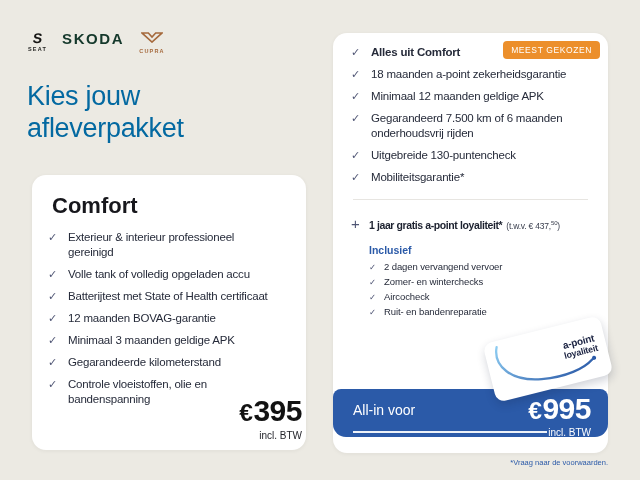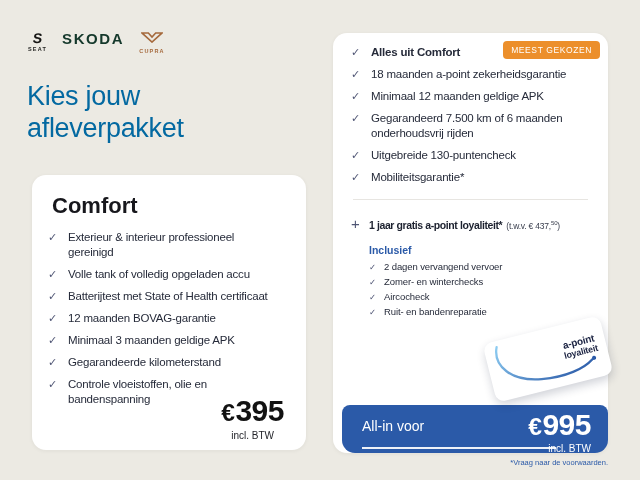--- a/index.html
+++ b/index.html
@@ -33,21 +33,21 @@
   .check-list li { display:flex; align-items:flex-start; margin-bottom:7px; }
   .check-list .check { flex:0 0 20px; color:#4F5574; font-size:11px; line-height:15px; }
   .check-list .li-text { font-size:11.5px; line-height:15px; letter-spacing:-0.2px;
                          color:#262B3A; font-weight:500; }
   .li-bold .li-text { font-weight:700; }
 
   
   .comfort-card { left:32px; top:175px; width:274px; height:275px; }
   .comfort-card h2 { margin:18px 8px 0 20px; }
   .comfort-card .check-list { margin:11px 14px 0 16px; max-width:232px; }
-  .price-block { position:absolute; right:22px; bottom:9px; text-align:center; }
+  .price-block { position:absolute; right:4px; bottom:9px; text-align:right; }
   .price { font-size:30px; line-height:30px; font-weight:700; color:#121212; letter-spacing:-0.5px; }
   .price .euro { font-size:0.82em; font-weight:600; margin-right:1px; }
   .price-note { font-size:10px; color:#23242A; margin-top:2px; font-weight:500; }
 
   
   .zeker-card { left:333px; top:33px; width:275px; height:420px; }
   .zeker-card h2 { margin:24px 0 0 20px; }
   .zeker-card .check-list { margin:12px 10px 0 18px; max-width:240px; }
   .badge { position:absolute; top:8px; right:8px; background:#EC8F2B; color:#fff;
            font-size:8.5px; font-weight:400; letter-spacing:0.6px; padding:4px 8px;
@@ -69,22 +69,22 @@
   
   .loyalty-card { position:absolute; left:155px; top:296px; width:120px; height:60px;
                   background:#fff; border-radius:9px; transform:rotate(-14deg);
                   box-shadow:0 4px 10px rgba(20,30,60,0.20); z-index:3; }
   .loyalty-card svg { position:absolute; inset:0; }
   .lc-text { position:absolute; right:9px; top:15px; text-align:center; color:#1B2342; }
   .lc-line1 { font-size:10px; font-weight:700; letter-spacing:-0.2px; }
   .lc-line2 { font-size:9px; font-weight:600; letter-spacing:-0.2px; }
 
   
-  .blue-footer { position:absolute; left:0; right:0; bottom:0; height:48px;
-                 background:#2B5AA8; border-radius:8px 8px 13px 13px; z-index:2;margin-left:9px; }
+  .blue-footer { position:absolute; left:0; right:0; bottom:16px; height:48px;
+                 background:#2B5AA8; border-radius:8px 8px 13px 13px; z-index:2; }
   .allin-label { position:absolute; left:20px; top:13px; color:#fff; font-size:14px; font-weight:500; }
   .allin-underline { position:absolute; left:20px; top:42px; width:194px; height:1.5px;
                      background:rgba(255,255,255,0.92); }
   .footer-price { position:absolute; right:17px; top:5px; text-align:right; color:#fff; }
   .footer-price .price { color:#fff; }
   .footer-price .price-note { color:#fff; margin-top:1px; }
 
   .footnote { position:absolute; left:333px; top:458px; width:275px; text-align:right;
               font-size:7.5px; color:#2B5AA8; font-weight:500; }
 </style>

